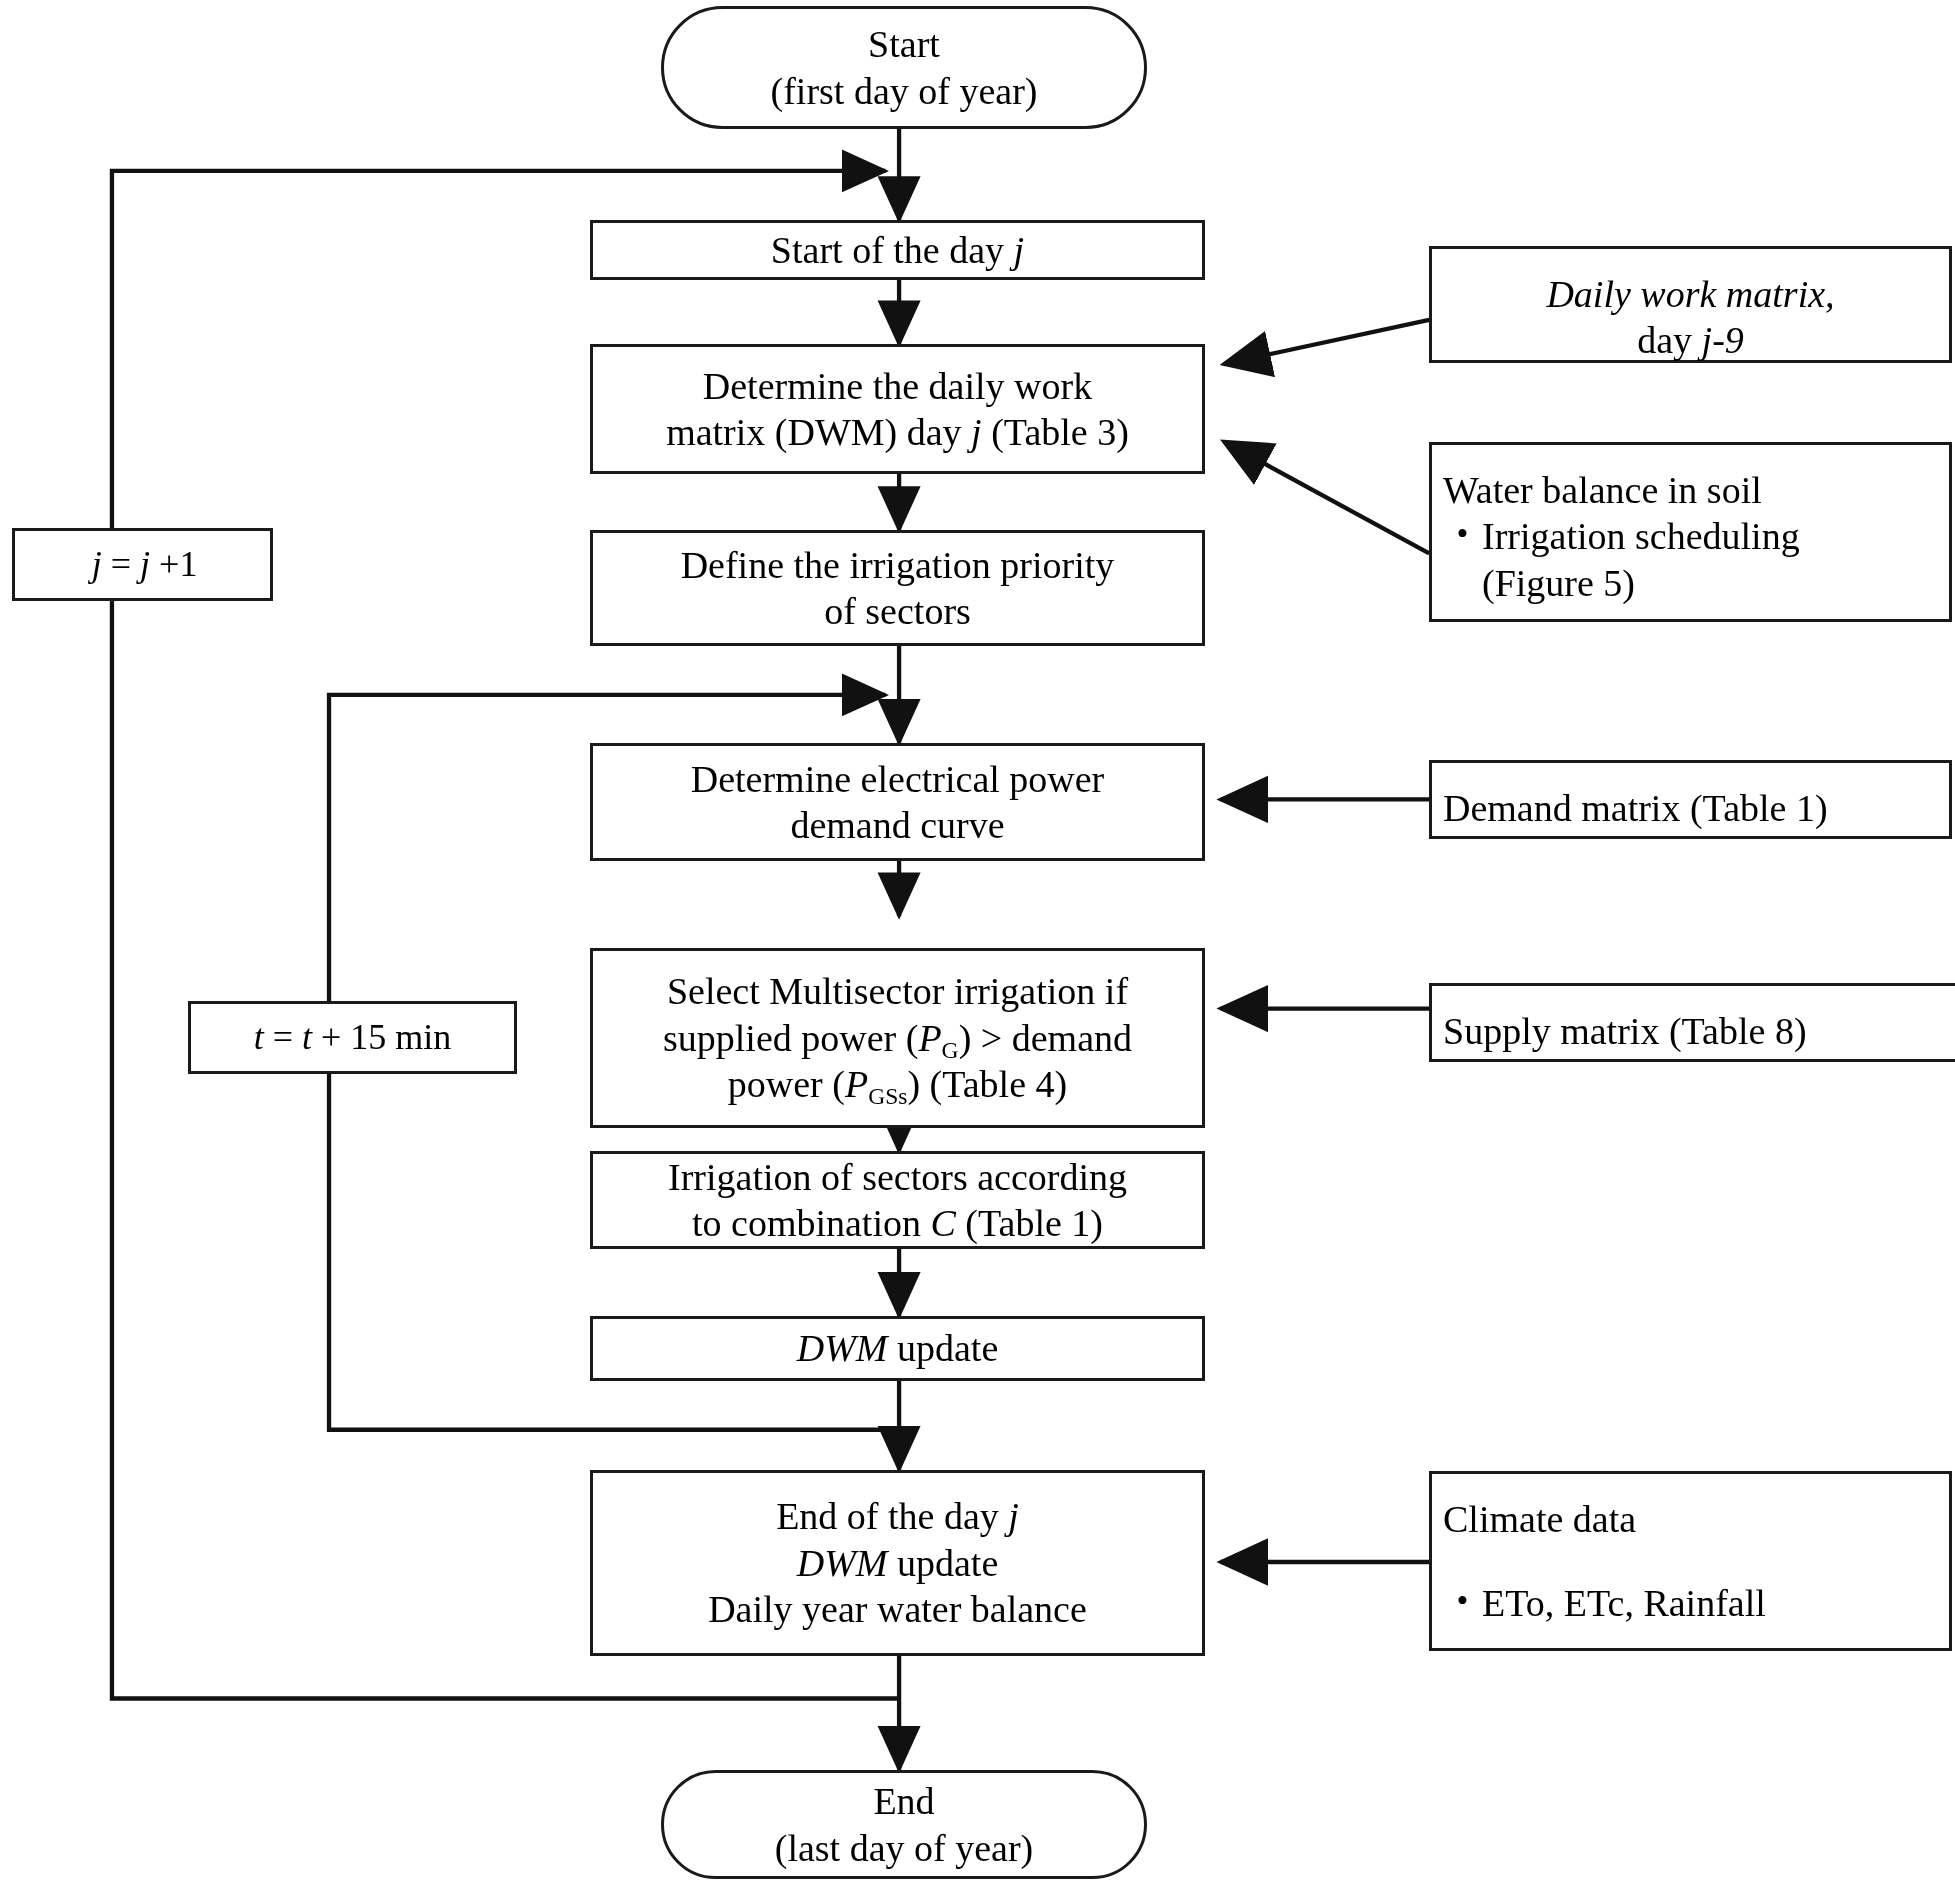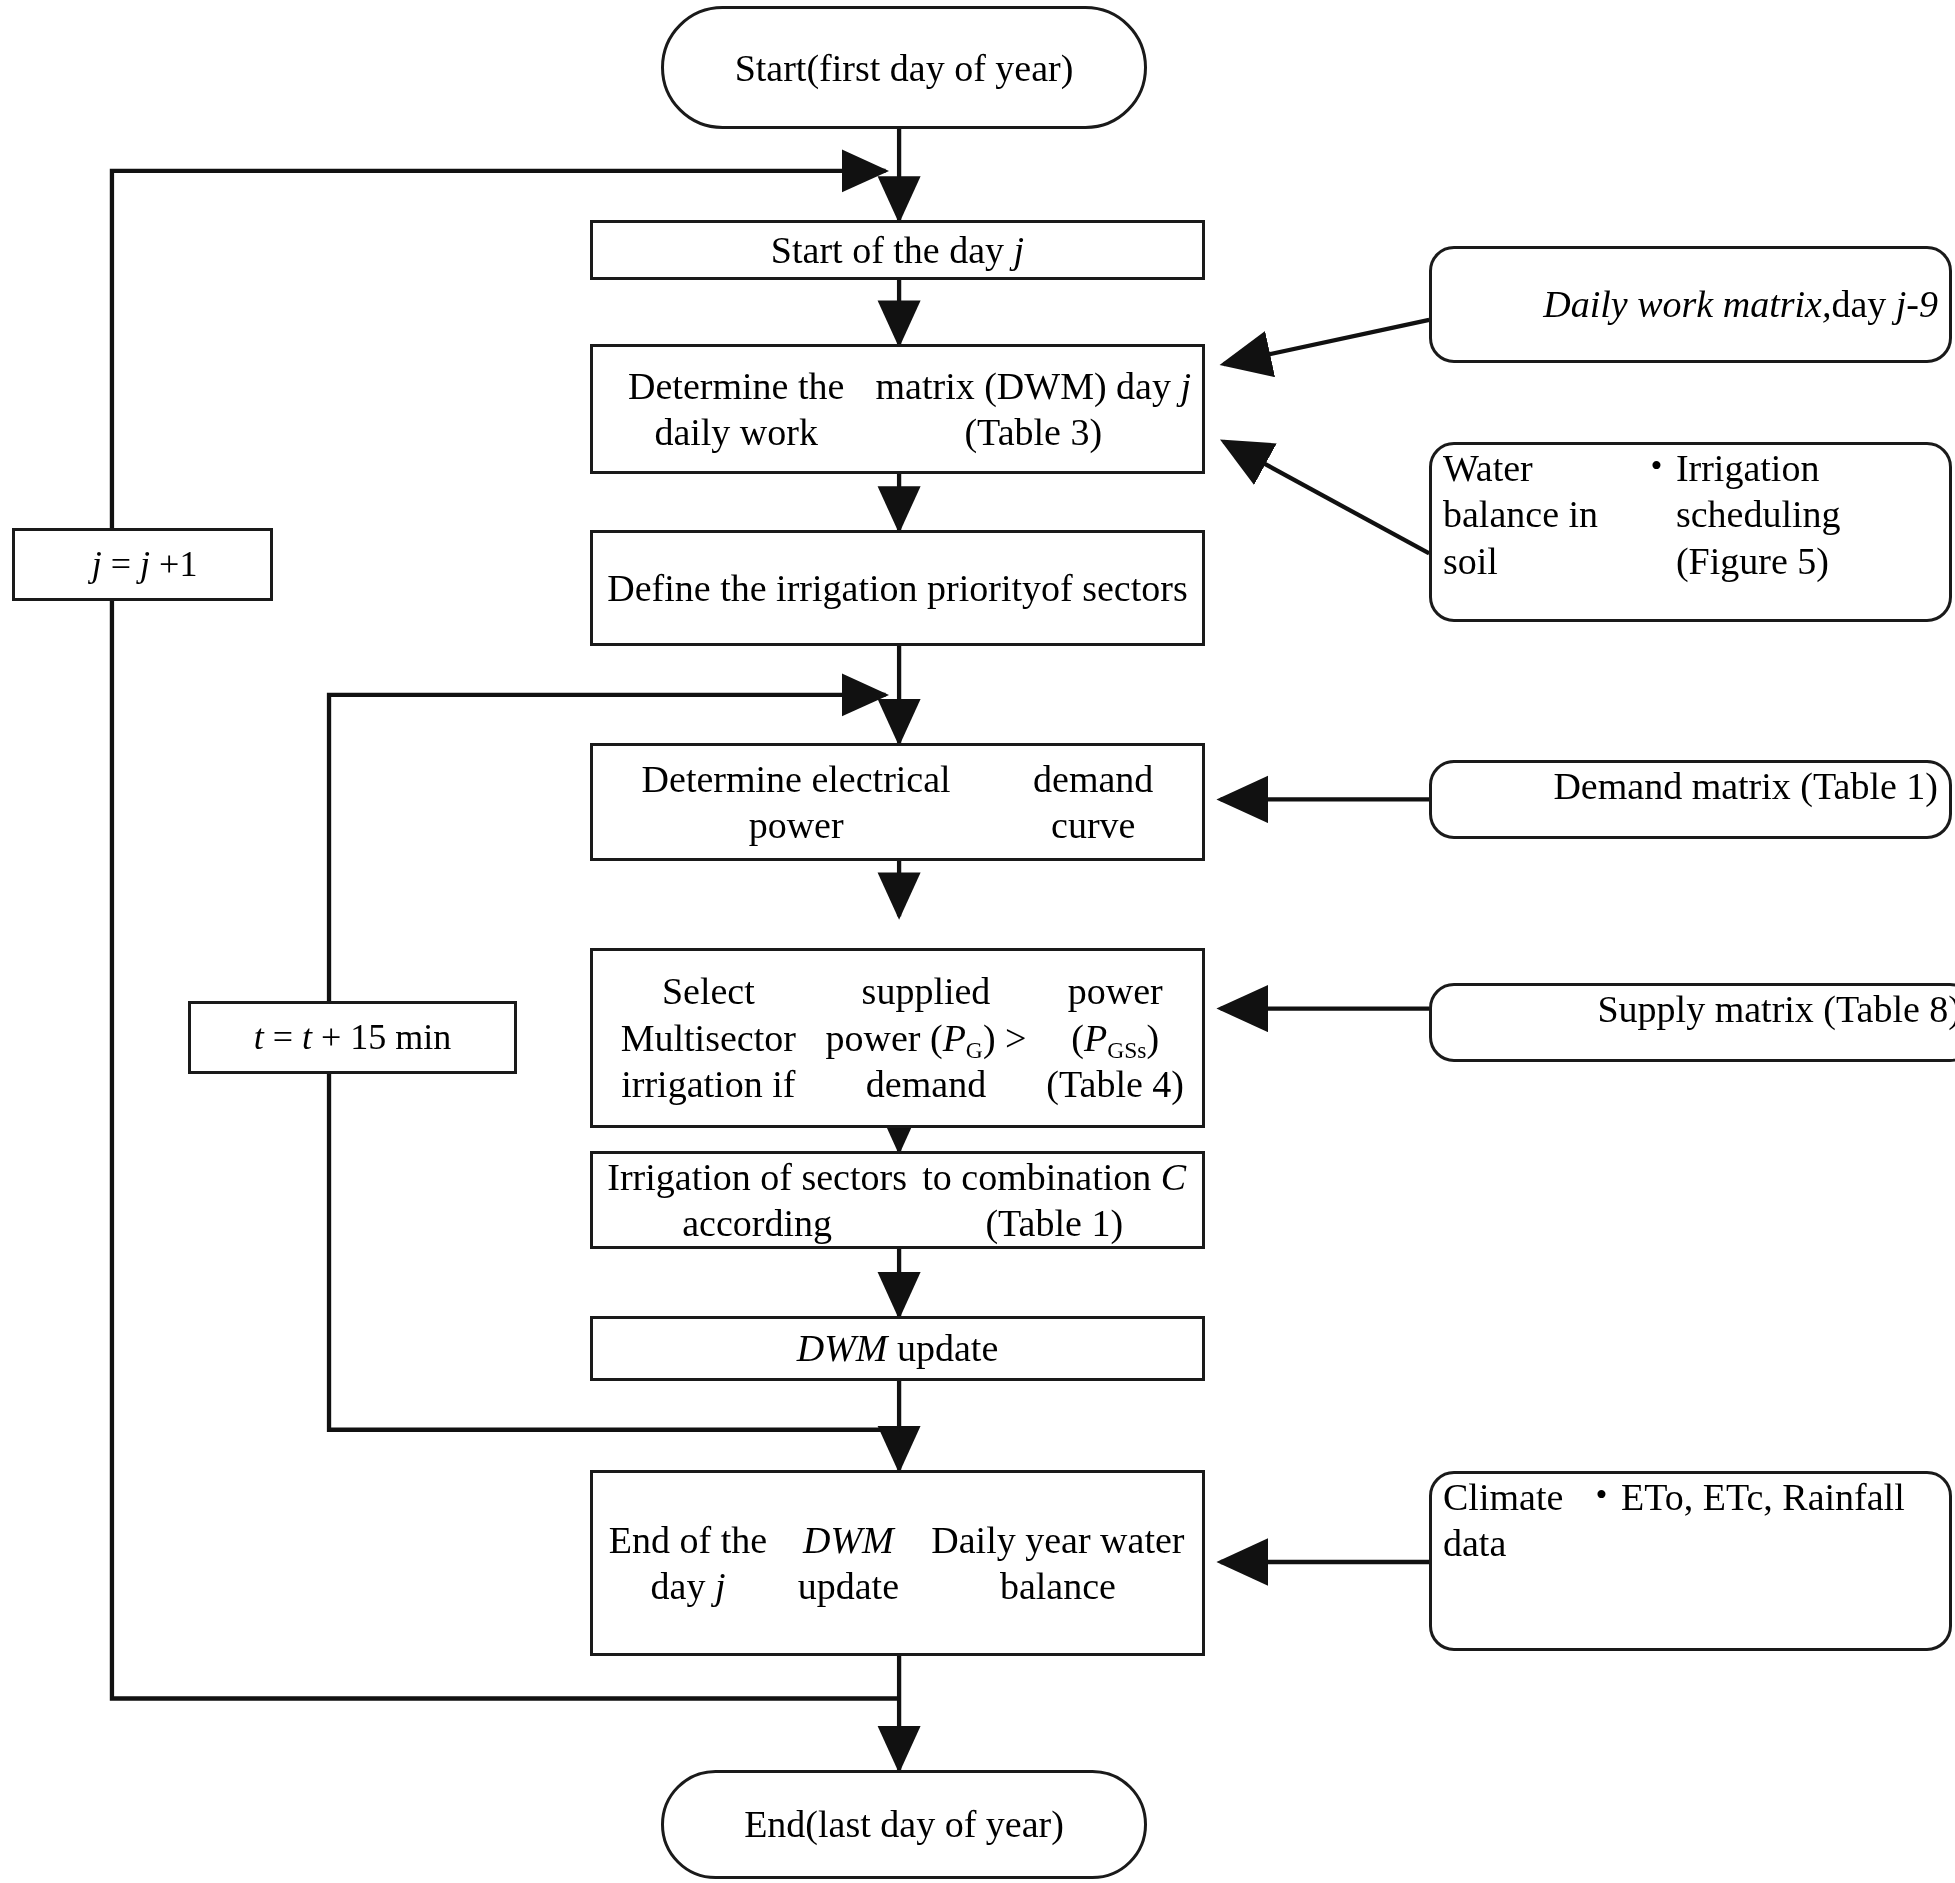--- a/index.html
+++ b/index.html
@@ -21,42 +21,41 @@
     width: 1955px;
     height: 1883px;
     pointer-events: none;
   }
   .node {
     position: absolute;
     box-sizing: border-box;
     border: 3.1px solid #1a1a1a;
     background: #ffffff;
     display: flex;
-    flex-direction: row;
+    flex-direction: column;
     align-items: center;
     justify-content: center;
     text-align: center;
     color: #000000;
     line-height: 1.22;
     font-size: 38px;
     padding: 2.5px 7.4px;
   }
   .node.terminal {
     border-radius: 98px;
   }
   .node.left-label {
     border-width: 3.1px;
     font-size: 36px;
   }
   .node.side {
     text-align: left;
     align-items: flex-start;
-    justify-content: flex-end;
-    padding: 0 11px;
-    border-radius: 25px;
+    justify-content: space-between;
+    padding: 22px 11px;
   }
   .node.side.centered {
     text-align: center;
     align-items: center;
   }
   .line {
     display: block;
   }
   .it { font-style: italic; }
   .bullet-row {

